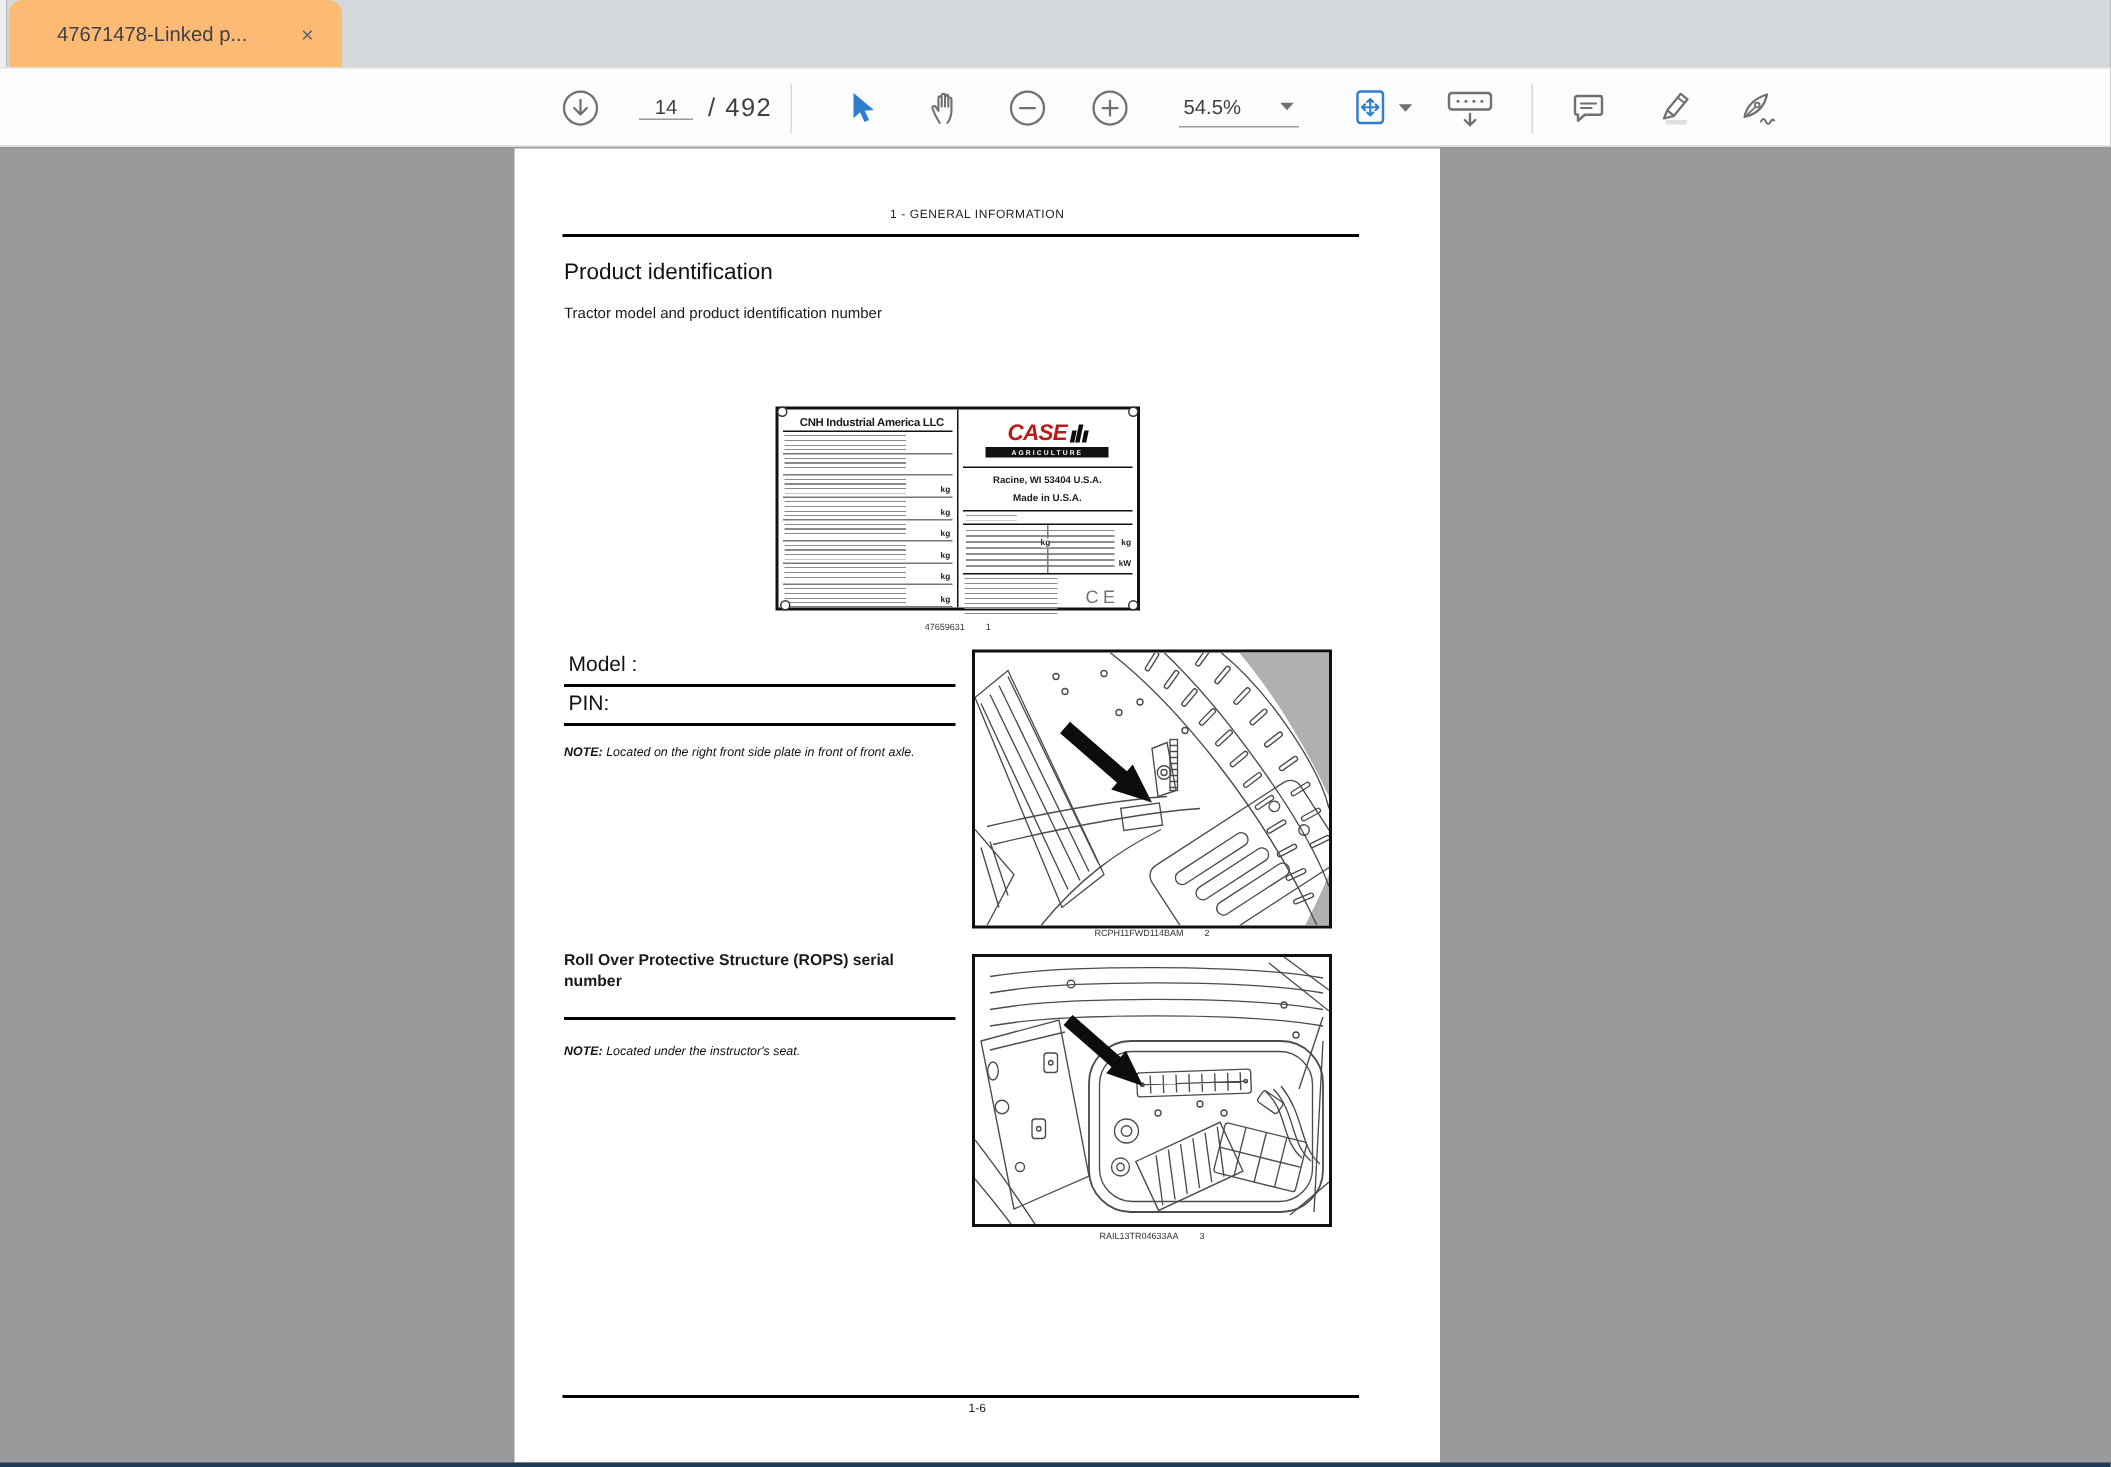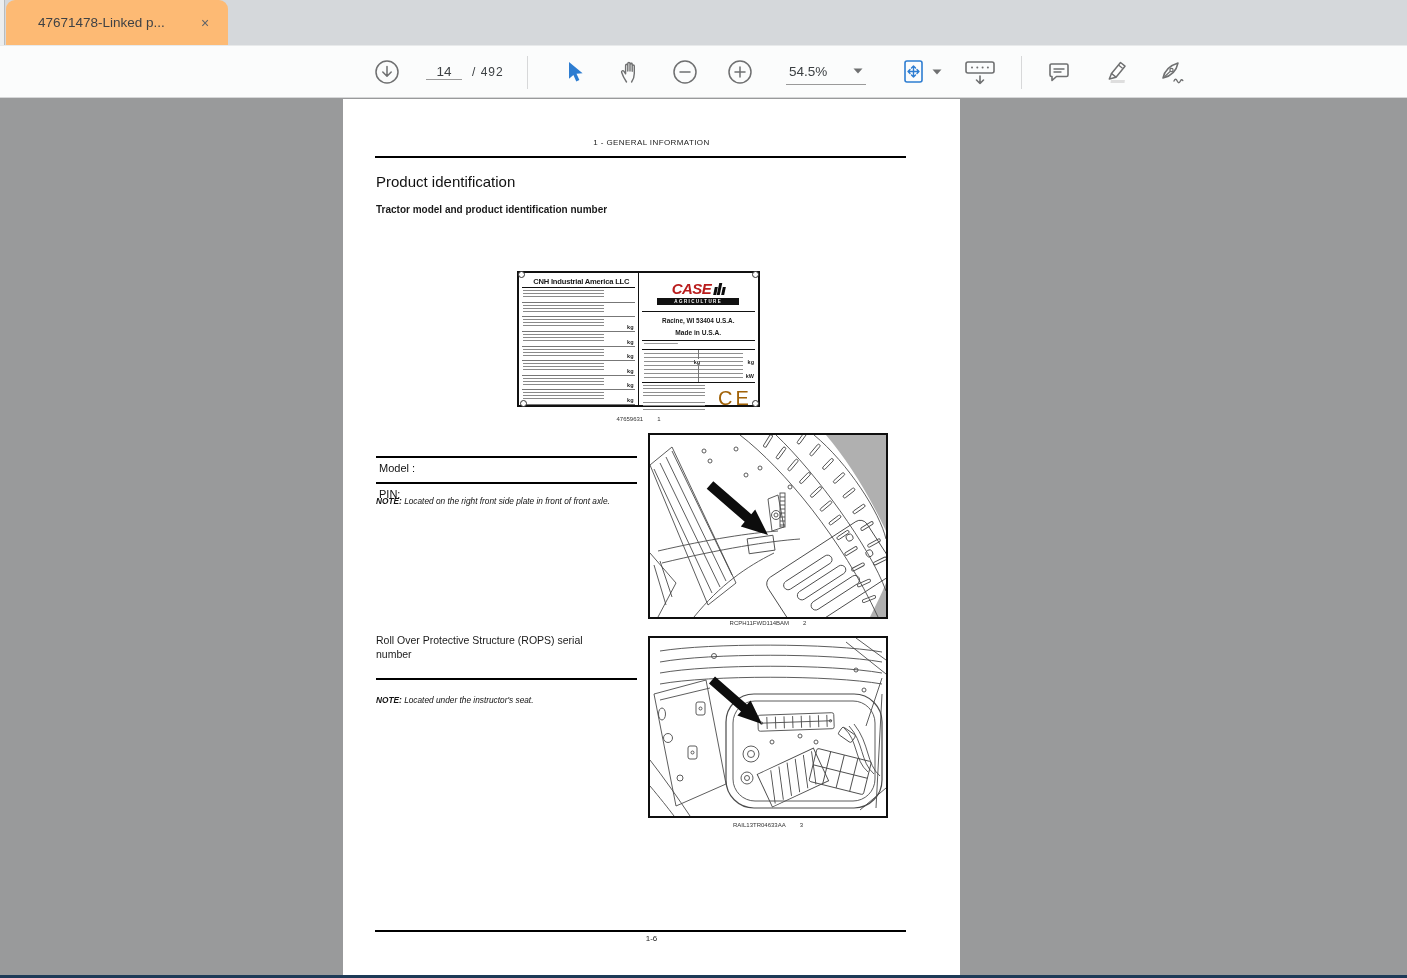--- a/index.html
+++ b/index.html
@@ -18,46 +18,46 @@
 
   
   .toolbar { position:absolute; left:0; top:45px; width:1407px; height:53px; background:#fbfcfc;
              border-top:1px solid #e8eaeb; border-bottom:1px solid #d6d7d8; }
   .ti { position:absolute; top:50%; transform:translateY(-50%); display:flex; align-items:center; }
   .icon-btn { cursor:pointer; }
   .tsep { position:absolute; top:10px; width:1px; height:33px; background:#d7d8d9; }
   .pagebox { left:426px; }
   .page-input { width:36px; border:none; border-bottom:1px solid #9a9a9a; background:transparent;
                 text-align:center; font-size:13.5px; color:#3c4043; font-family:"Liberation Sans",sans-serif; }
-  .page-total { margin-left:10px; font-size:12px; color:#3c4043; letter-spacing:1px; }
+  .page-total { margin-left:10px; font-size:17px; color:#3c4043; letter-spacing:1px; }
   .zoombox { left:786px; width:80px; border-bottom:1px solid #9a9a9a; height:26px;
              justify-content:space-between; padding:0 3px; cursor:pointer; }
   .zoom-text { font-size:13.5px; color:#3c4043; }
 
   
   .viewport { position:absolute; left:0; top:99px; width:1407px; height:672px; background:#999a9b; }
   .page { position:absolute; left:343px; top:0; width:617px; height:876px; background:#ffffff; color:#1a1a1a; }
 
   .running-header { position:absolute; top:39px; left:0; width:100%; text-align:center;
                     font-size:8px; letter-spacing:.4px; color:#222; }
   .rule { position:absolute; left:32px; width:531px; height:2px; background:#000; }
   .rule-top { top:57px; }
   .rule-footer { top:831px; }
   .h1 { position:absolute; left:33px; top:74px; font-size:15px; font-weight:400; color:#111; }
-  .h2 { position:absolute; left:33px; top:105px; font-size:10px; font-weight:700; }
+  .h2 { position:absolute; left:33px; top:105px; font-size:10px; font-weight:400; }
   .body-par { position:absolute; left:33px; top:128px; width:530px; font-size:8.3px;
               line-height:11px; text-align:justify; color:#151515; }
 
   .fieldline { position:absolute; left:33px; width:261px; height:1.5px; background:#000; }
-  .lbl { position:absolute; left:36px; font-size:11px; color:#111;margin-top:28px; }
+  .lbl { position:absolute; left:36px; font-size:14px; color:#111; }
   .note { position:absolute; left:33px; width:268px; font-size:8.3px; line-height:10.5px;
           font-style:italic; color:#111; }
   .note b { font-style:italic; }
   .rops-h { position:absolute; left:33px; top:534px; width:232px; font-size:10.5px;
-            font-weight:400; line-height:14px; }
+            font-weight:700; line-height:14px; }
 
   .fig { position:absolute; border:2px solid #0f0f0f; background:#fff; overflow:hidden; }
   .fig-cap { position:absolute; display:flex; justify-content:center; gap:14px;
              font-size:6px; color:#333; }
   .lineart * { stroke:#4b4b4b; stroke-width:.9; fill:none; }
 
   
   .plate { position:absolute; left:174px; top:172px; width:243px; height:136px;
            border:2px solid #111; background:#fff; display:flex; }
   .plate-left { width:50%; border-right:1.5px solid #111; position:relative; padding:2px 3px 0 3px;
@@ -88,21 +88,21 @@
   .grid-area { height:33px; border-bottom:1px solid #111; position:relative;
                background:repeating-linear-gradient(180deg,#8f8f8f 0 .8px,transparent .8px 4px);
                background-size:88% 80%; background-repeat:no-repeat; background-position:2px 3px; }
   .grid-area .vdiv { position:absolute; left:50%; top:0; width:.5px; height:100%; background:#777; }
   .grid-area .u1 { position:absolute; left:46%; top:9px; font-size:5.5px; font-weight:700; background:#fff; }
   .grid-area .u2 { position:absolute; right:1px; top:9px; font-size:5.5px; font-weight:700; background:#fff; }
   .grid-area .u3 { position:absolute; right:1px; bottom:3px; font-size:5.5px; font-weight:700; background:#fff; }
   .bottom-area { display:flex; height:30px; }
   .fine-rows { flex:1; background:repeating-linear-gradient(180deg,#8f8f8f 0 .8px,transparent .8px 3.4px);
                background-size:85% 90%; background-repeat:no-repeat; background-position:1px 2px; }
-  .ce { width:40px; font-size:20px; letter-spacing:3px; color:#a16207; display:flex;
+  .ce { width:40px; font-size:12px; letter-spacing:3px; color:#737373; display:flex;
         align-items:center; justify-content:center; font-weight:400; }
   .screw { position:absolute; width:7px; height:7px; border:1px solid #333; border-radius:50%; background:#fff; z-index:2; }
 
   .footer-page { position:absolute; top:835px; left:0; width:100%; text-align:center; font-size:8px; color:#222; }
 
   .taskbar-edge { position:absolute; left:0; bottom:0; width:1407px; height:3px; background:#1d3a57; }
 </style>
 </head>
 <body>
 

